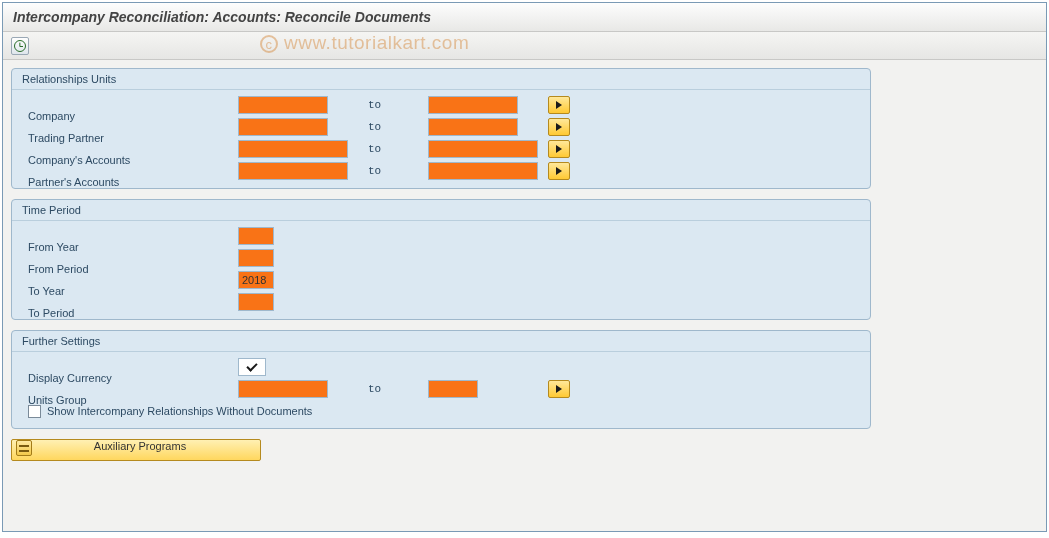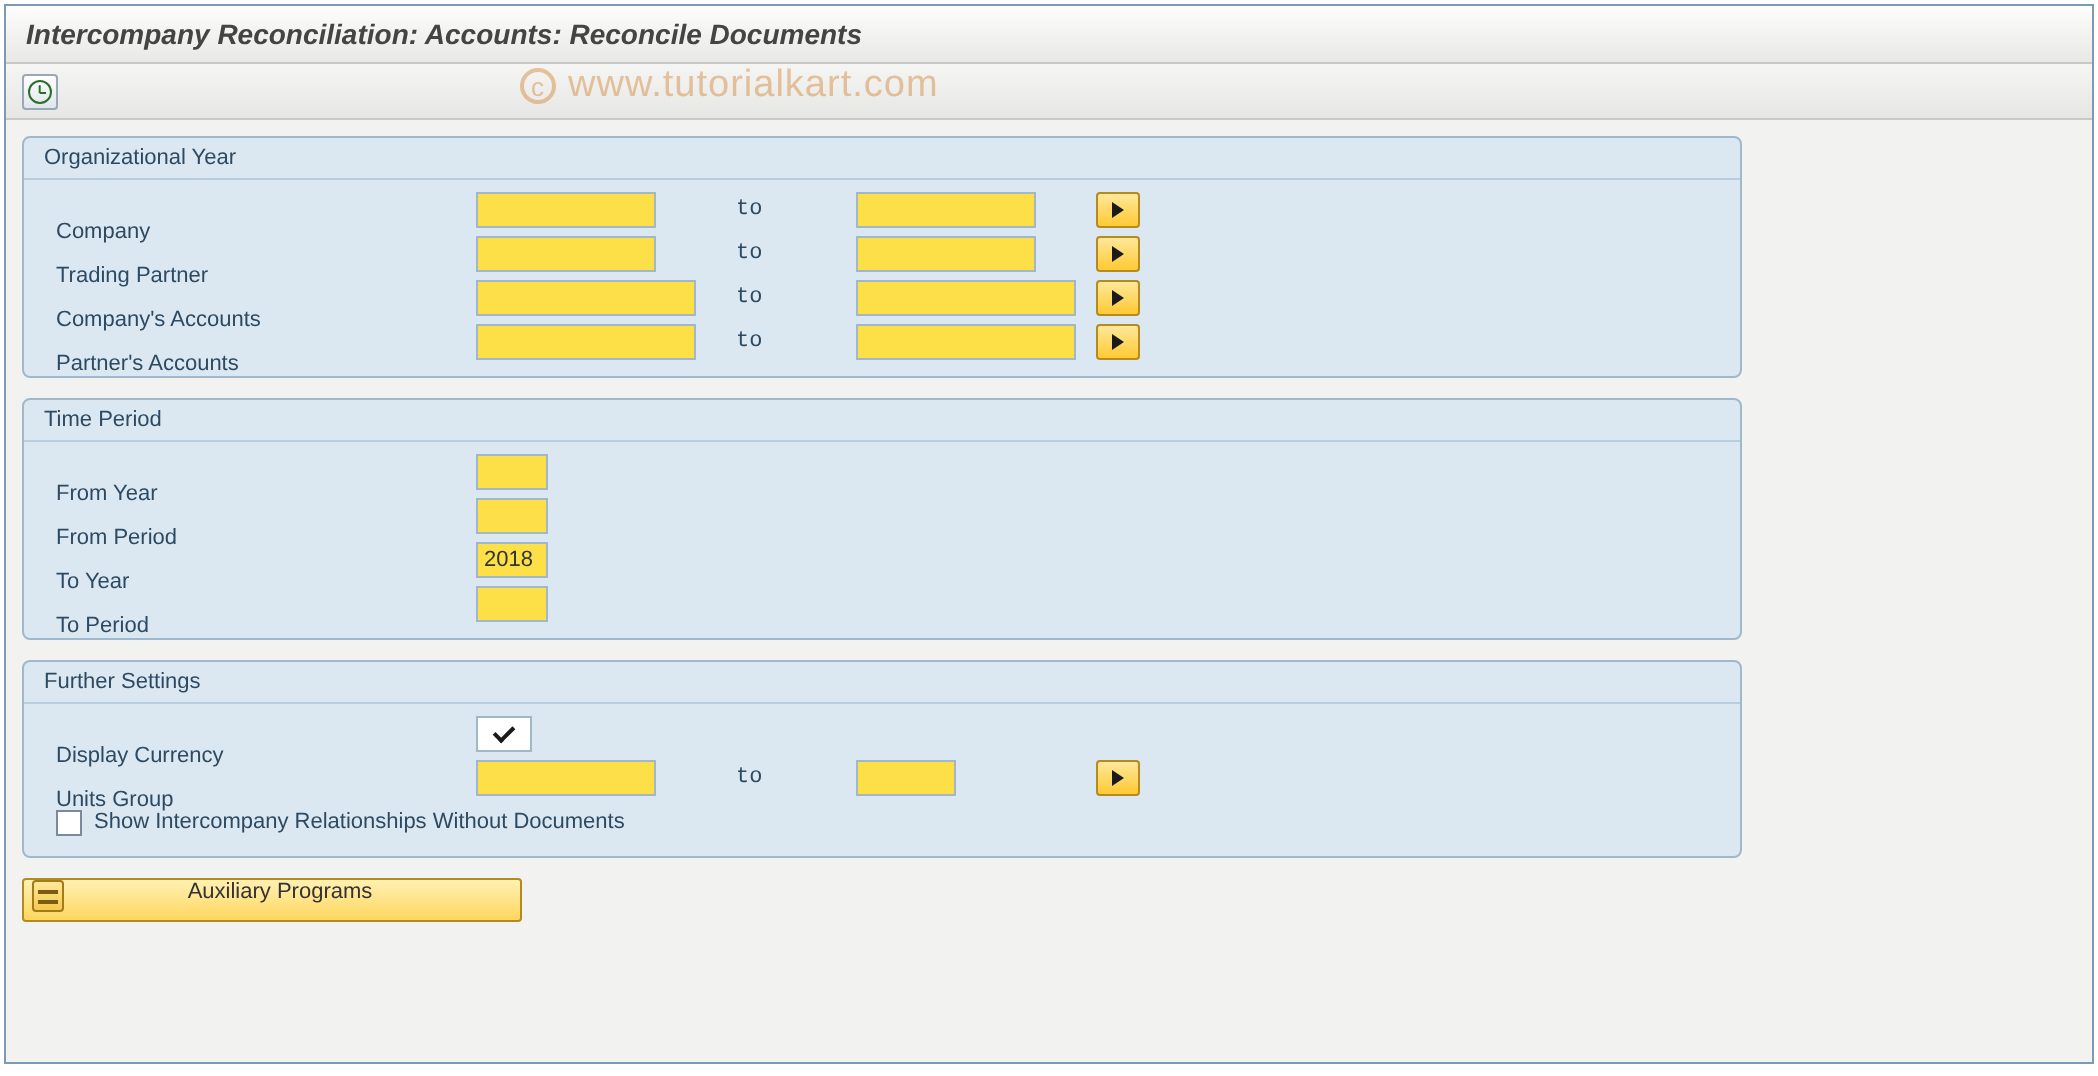--- a/index.html
+++ b/index.html
@@ -90,21 +90,21 @@
     padding-left: 10px;
     color: #2d4a63;
     margin-top: 22px;
   }
   .col-from { width: 110px; }
   .col-to-lbl { width: 80px; padding-left: 20px; color:#2d4a63;font-family:Liberation Mono, monospace;}
   .col-to { width: 110px; }
   .col-actions { width: 70px; padding-left:10px; display:flex; gap:0;}
   input.txt {
     border: 1px solid #9fb8cc;
-    background: #fde047;
+    background: #f97316;
     height: 18px;
     font-size: 11px;
     padding: 0 3px;
     color:#333;
   }
   input.txt.w-sm { width: 50px; }
   input.txt.w-md { width: 90px; }
   input.txt.w-lg { width: 110px; }
   input.txt.w-xs { width: 36px; }
   .more-btn {
@@ -196,21 +196,21 @@
 
   <div class="toolbar">
     <div class="toolbar-btn">
       <div class="clock-icon"></div>
     </div>
   </div>
 
   <div class="body-area">
 
     <div class="group">
-      <div class="group-title">Organizational Year</div>
+      <div class="group-title">Relationships Units</div>
       <div class="group-body">
 
         <div class="row">
           <div class="lbl">Company</div>
           <div class="col-from"><input class="txt w-md" value="" style=""></div>
           <div class="col-to-lbl">to</div>
           <div class="col-to"><input class="txt w-md" value="" style=""></div>
           <div class="col-actions">
             <div class="more-btn">
                 <div class="arrow-right"></div>

